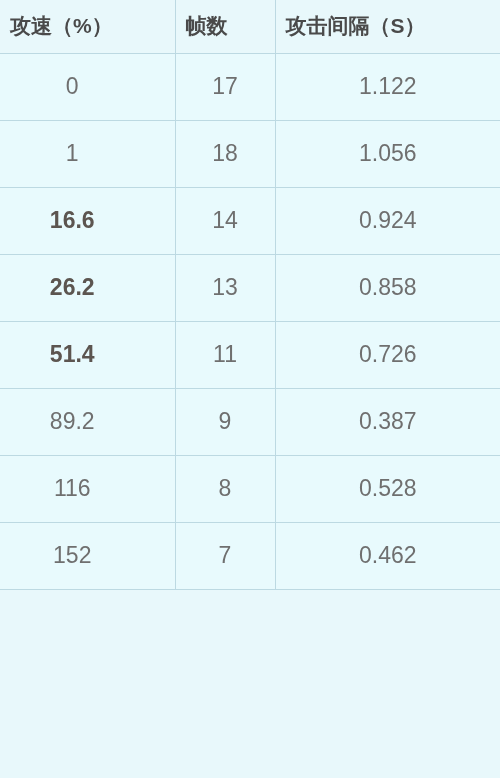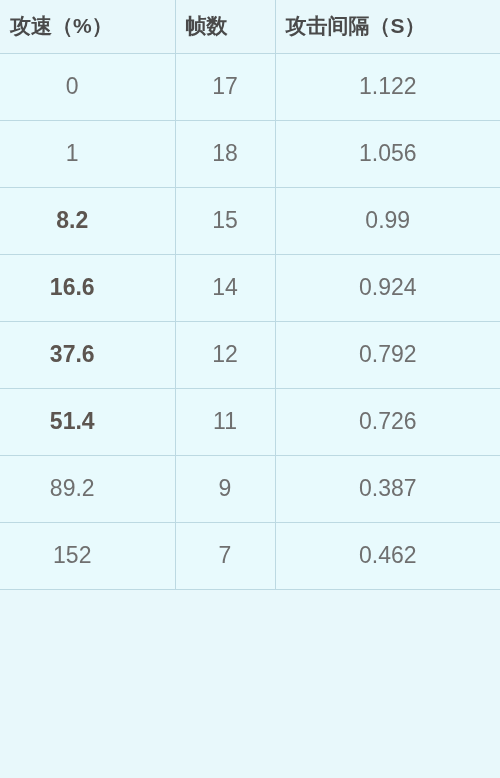--- a/index.html
+++ b/index.html
@@ -99,43 +99,43 @@
         <td class="cell-speed">0</td>
         <td class="cell-frames">17</td>
         <td class="cell-interval">1.122</td>
       </tr>
       <tr>
         <td class="cell-speed">1</td>
         <td class="cell-frames">18</td>
         <td class="cell-interval">1.056</td>
       </tr>
       <tr>
-        <td class="cell-speed bold">8.2</td>
-        <td class="cell-frames">15</td>
-        <td class="cell-interval">0.99</td>
-      </tr>
-      <tr>
         <td class="cell-speed bold">16.6</td>
         <td class="cell-frames">14</td>
         <td class="cell-interval">0.924</td>
       </tr>
       <tr>
-        <td class="cell-speed bold">37.6</td>
-        <td class="cell-frames">12</td>
-        <td class="cell-interval">0.792</td>
+        <td class="cell-speed bold">26.2</td>
+        <td class="cell-frames">13</td>
+        <td class="cell-interval">0.858</td>
       </tr>
       <tr>
         <td class="cell-speed bold">51.4</td>
         <td class="cell-frames">11</td>
         <td class="cell-interval">0.726</td>
       </tr>
       <tr>
         <td class="cell-speed">89.2</td>
         <td class="cell-frames">9</td>
         <td class="cell-interval">0.387</td>
       </tr>
       <tr>
+        <td class="cell-speed">116</td>
+        <td class="cell-frames">8</td>
+        <td class="cell-interval">0.528</td>
+      </tr>
+      <tr>
         <td class="cell-speed">152</td>
         <td class="cell-frames">7</td>
         <td class="cell-interval">0.462</td>
       </tr>
     </tbody>
 </table>
 
 </body></html>

